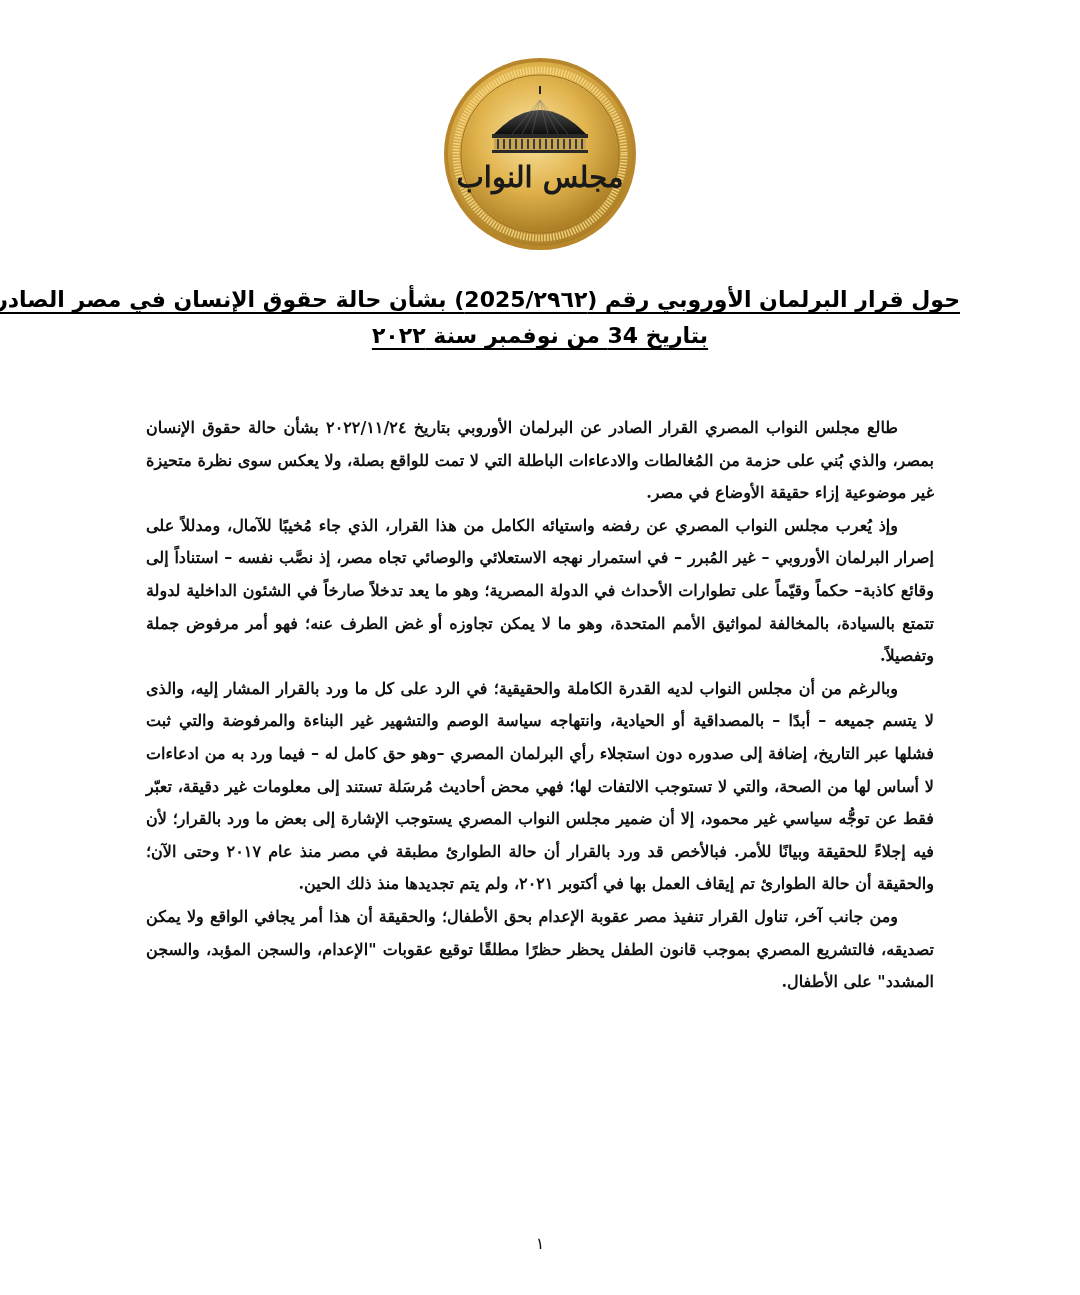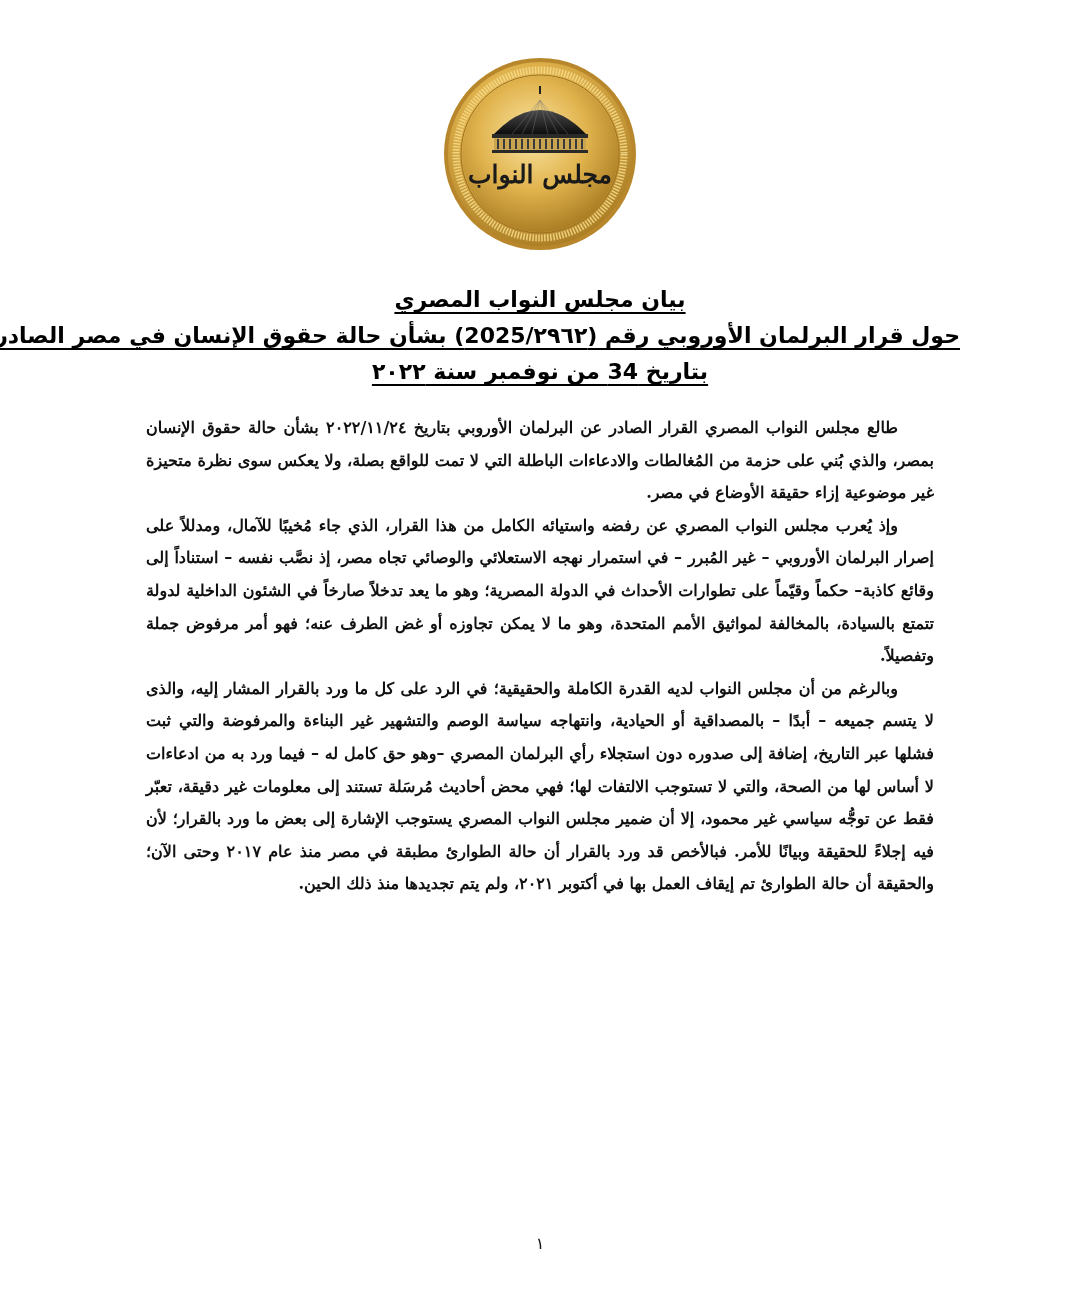--- a/index.html
+++ b/index.html
@@ -111,28 +111,28 @@
       <rect x="103" y="83" width="2" height="10"></rect>
         <rect x="109" y="83" width="2" height="10"></rect>
       <rect x="115" y="83" width="2" height="10"></rect>
         <rect x="121" y="83" width="2" height="10"></rect>
       <rect x="127" y="83" width="2" height="10"></rect>
         <rect x="133" y="83" width="2" height="10"></rect>
       <rect x="139" y="83" width="2" height="10"></rect>
     </g>
     <rect x="50" y="94" width="96" height="3" fill="#2a2a2a"></rect>
   </svg>
-  <div style="position:absolute; left:0; right:0; top:104px; text-align:center; direction:rtl; font-family:'DejaVu Serif','Liberation Serif',serif; font-weight:bold; font-size:25px; color:#1a1a1a;">مجلس النواب</div>
+  <div style="position:absolute; left:0; right:0; top:104px; text-align:center; direction:rtl; font-family:'DejaVu Serif','Liberation Serif',serif; font-weight:bold; font-size:29px; color:#1a1a1a;">مجلس النواب</div>
 </div>
 
 <div class="titles">
-  <div class="title-row"><span class="title-line">بيان مجلس النواب المصري</span></div>
   <div class="title-row"><span class="title-line">حول قرار البرلمان الأوروبي رقم (2025/٢٩٦٢) بشأن حالة حقوق الإنسان في مصر الصادر</span></div>
   <div class="title-row"><span class="title-line">بتاريخ 34 من نوفمبر سنة ٢٠٢٢</span></div>
 </div>
 
 <div class="body-text">
   <p class="para">طالع مجلس النواب المصري القرار الصادر عن البرلمان الأوروبي بتاريخ ٢٠٢٢/١١/٢٤ بشأن حالة حقوق الإنسان بمصر، والذي بُني على حزمة من المُغالطات والادعاءات الباطلة التي لا تمت للواقع بصلة، ولا يعكس سوى نظرة متحيزة غير موضوعية إزاء حقيقة الأوضاع في مصر.</p>
   <p class="para">وإذ يُعرب مجلس النواب المصري عن رفضه واستيائه الكامل من هذا القرار، الذي جاء مُخيبًا للآمال، ومدللاً على إصرار البرلمان الأوروبي – غير المُبرر – في استمرار نهجه الاستعلائي والوصائي تجاه مصر، إذ نصَّب نفسه – استناداً إلى وقائع كاذبة– حكماً وقيّماً على تطوارات الأحداث في الدولة المصرية؛ وهو ما يعد تدخلاً صارخاً في الشئون الداخلية لدولة تتمتع بالسيادة، بالمخالفة لمواثيق الأمم المتحدة، وهو ما لا يمكن تجاوزه أو غض الطرف عنه؛ فهو أمر مرفوض جملة وتفصيلاً.</p>
   <p class="para">وبالرغم من أن مجلس النواب لديه القدرة الكاملة والحقيقية؛ في الرد على كل ما ورد بالقرار المشار إليه، والذى لا يتسم جميعه – أبدًا – بالمصداقية أو الحيادية، وانتهاجه سياسة الوصم والتشهير غير البناءة والمرفوضة والتي ثبت فشلها عبر التاريخ، إضافة إلى صدوره دون استجلاء رأي البرلمان المصري –وهو حق كامل له – فيما ورد به من ادعاءات لا أساس لها من الصحة، والتي لا تستوجب الالتفات لها؛ فهي محض أحاديث مُرسَلة تستند إلى معلومات غير دقيقة، تعبّر فقط عن توجُّه سياسي غير محمود، إلا أن ضمير مجلس النواب المصري يستوجب الإشارة إلى بعض ما ورد بالقرار؛ لأن فيه إجلاءً للحقيقة وبيانًا للأمر. فبالأخص قد ورد بالقرار أن حالة الطوارئ مطبقة في مصر منذ عام ٢٠١٧ وحتى الآن؛ والحقيقة أن حالة الطوارئ تم إيقاف العمل بها في أكتوبر ٢٠٢١، ولم يتم تجديدها منذ ذلك الحين.</p>
+  <p class="para">ومن جانب آخر، تناول القرار تنفيذ مصر عقوبة الإعدام بحق الأطفال؛ والحقيقة أن هذا أمر يجافي الواقع ولا يمكن تصديقه، فالتشريع المصري بموجب قانون الطفل يحظر حظرًا مطلقًا توقيع عقوبات "الإعدام، والسجن المؤبد، والسجن المشدد" على الأطفال.</p>
 </div>
 
 <div class="page-number">١</div>
 
 </body></html>

